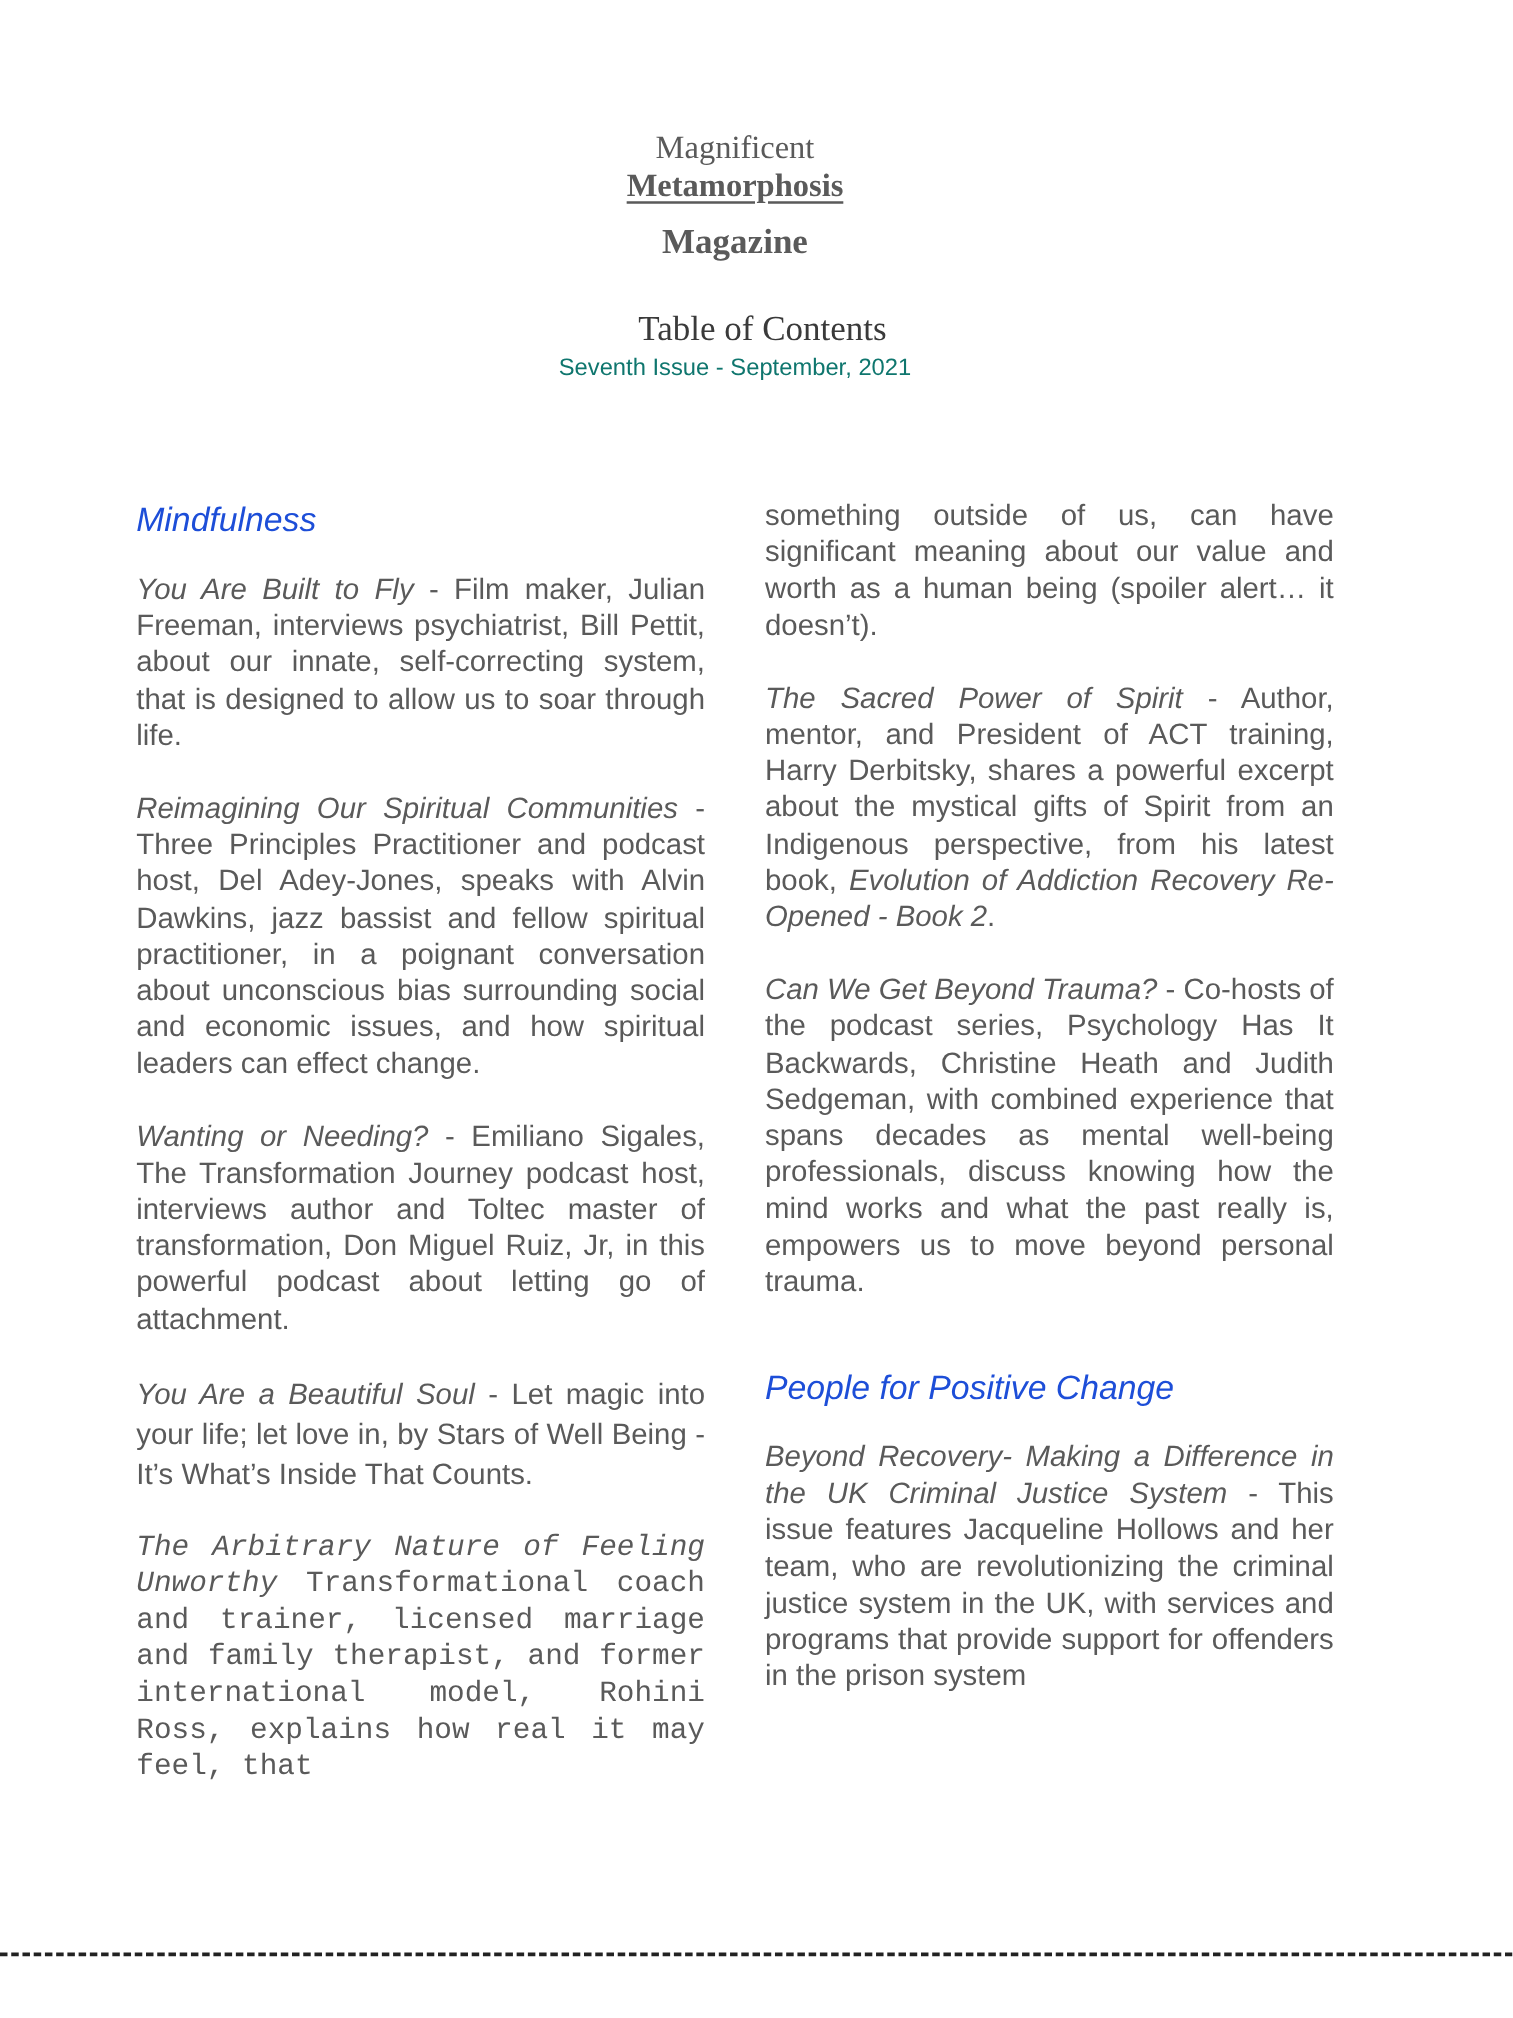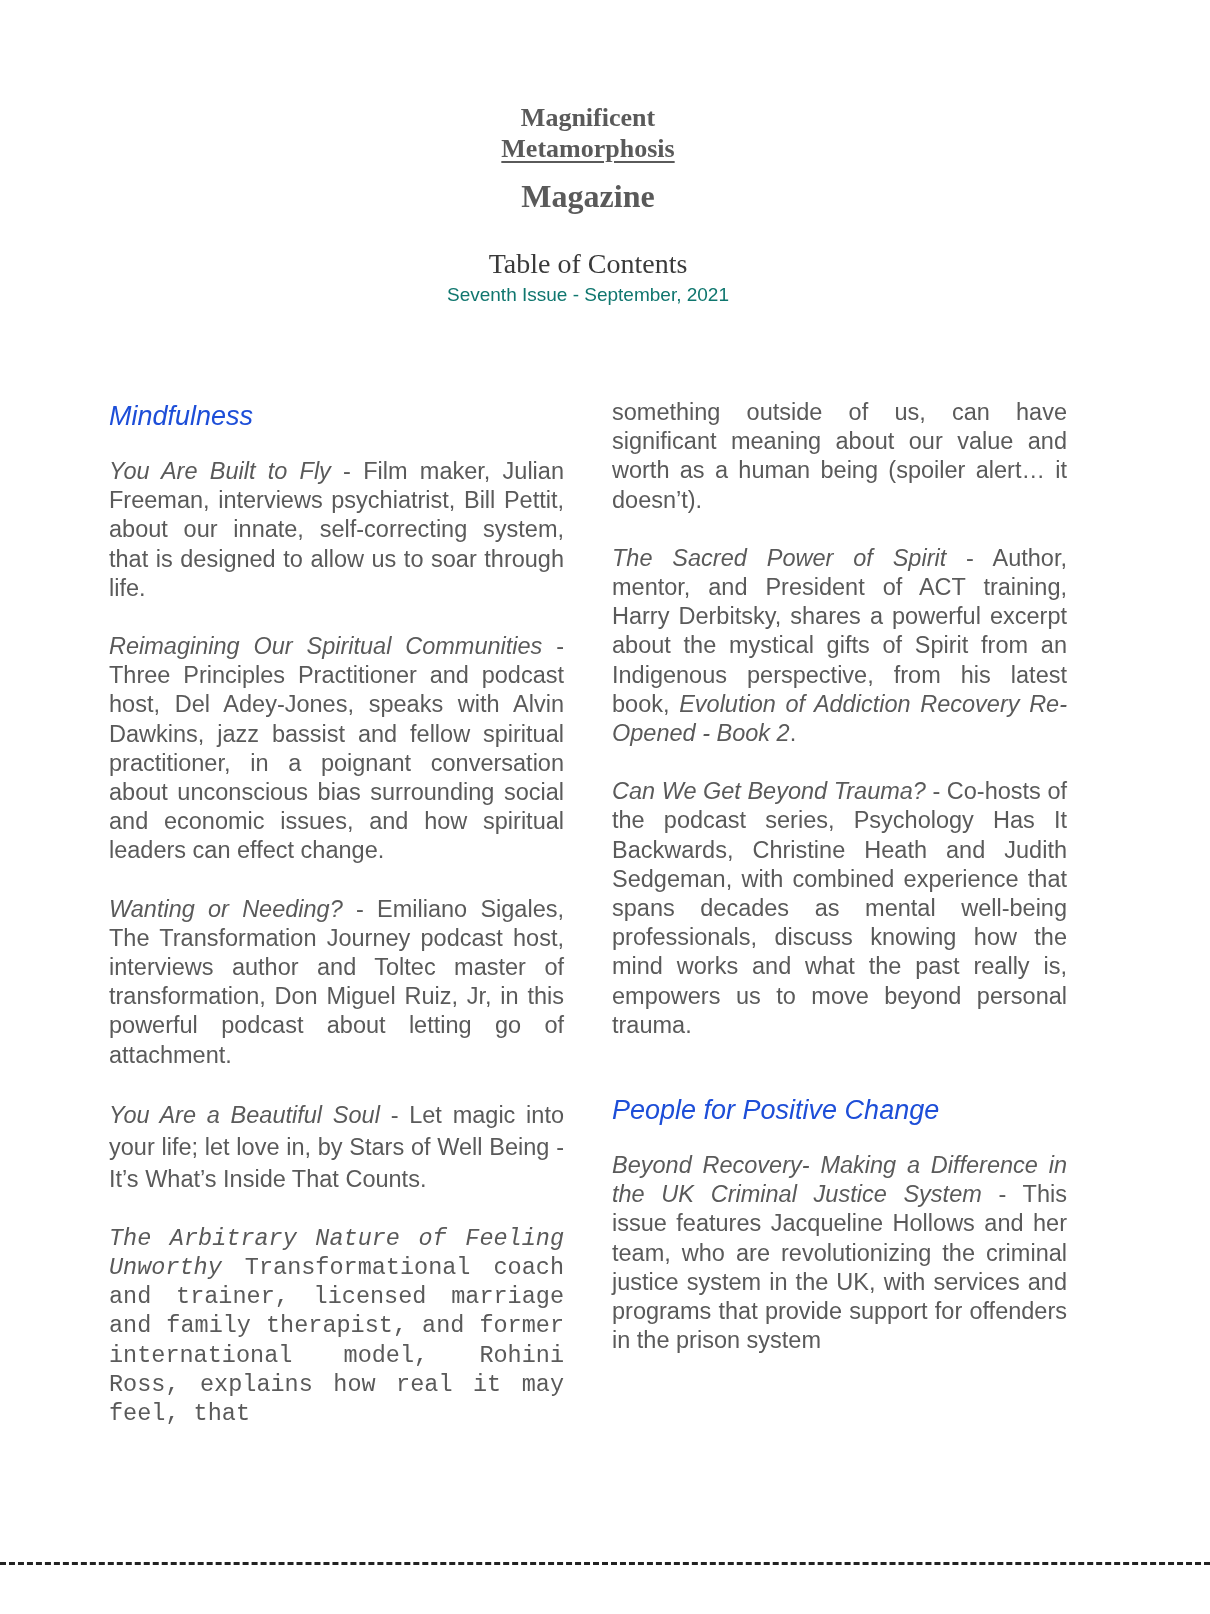--- a/index.html
+++ b/index.html
@@ -1,22 +1,22 @@
 <!DOCTYPE html>
 <html><head>
 <meta charset="utf-8">
 <style>
   html, body { margin: 0; padding: 0; background: #ffffff; }
   body { width: 1210px; height: 1614px; position: relative; overflow: hidden; }
   .masthead { position: absolute; left: 0; top: 0; width: 1176px; text-align: center; color: #5a5a5a; font-family: "Liberation Serif", "DejaVu Serif", serif; }
-  .mh-line1 { position: absolute; left: 0; width: 100%; top: 103px; font-size: 26px; font-weight: bold; }
+  .mh-line1 { position: absolute; left: 0; width: 100%; top: 103px; font-size: 26px; font-weight: normal; }
   .mh-line2 { position: absolute; left: 0; width: 100%; top: 134px; font-size: 26px; font-weight: bold; }
   .mh-line2 span { text-decoration: underline; text-decoration-thickness: 2px; text-underline-offset: 4px; }
-  .mh-line3 { position: absolute; left: 0; width: 100%; top: 178px; font-size: 32px; font-weight: bold; }
-  .toc-title { position: absolute; left: 0; width: 100%; top: 248px; font-size: 28px; color: #3a3a3a; }
+  .mh-line3 { position: absolute; left: 0; width: 100%; top: 178px; font-size: 28px; font-weight: bold; }
+  .toc-title { position: absolute; left: 0; width: 100%; top: 248px; font-size: 28px; color: #3a3a3a; padding-left: 22px; }
   .toc-sub { position: absolute; left: 0; width: 100%; top: 284px; font-size: 19px; color: #0f766e; font-family: "Liberation Sans", sans-serif; }
 
   .col { position: absolute; font-family: "Liberation Sans", sans-serif; color: #5a5a5a; font-size: 23.5px; line-height: 29.2px; text-align: justify; }
   .col-left { left: 109px; top: 398px; width: 455px; }
   .col-right { left: 612px; top: 398px; width: 455px; }
   .section-head { color: #1d4ed8; font-style: italic; font-size: 27px; line-height: 36px; margin: 0 0 23px 0; }
   .entry { margin: 0 0 29px 0; }
   .entry-title { font-style: italic; }
   .entry.loose { line-height: 32px; }
   .cont { margin: 0 0 29px 0; }

